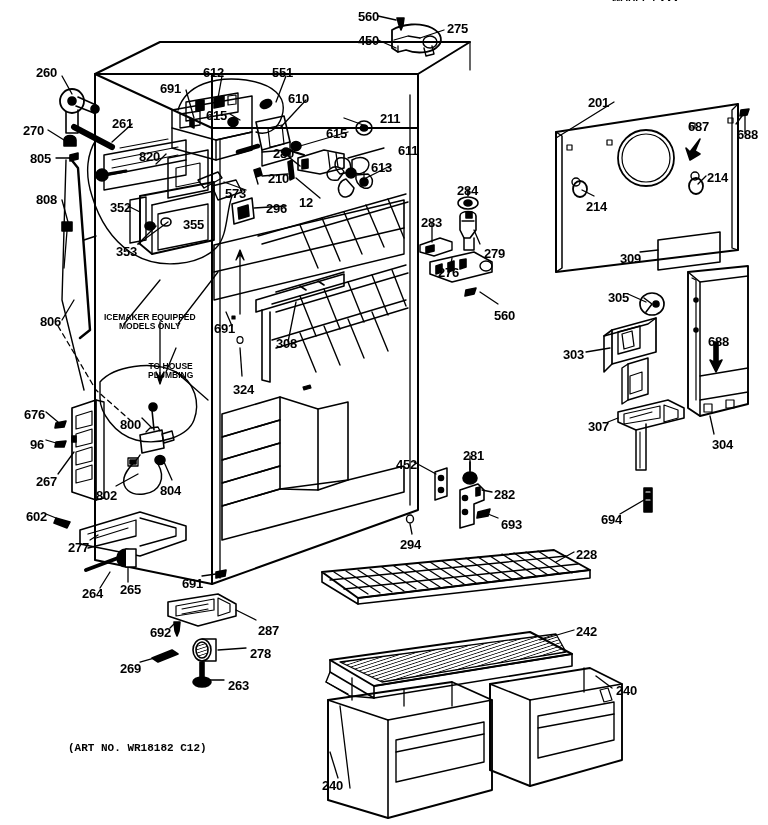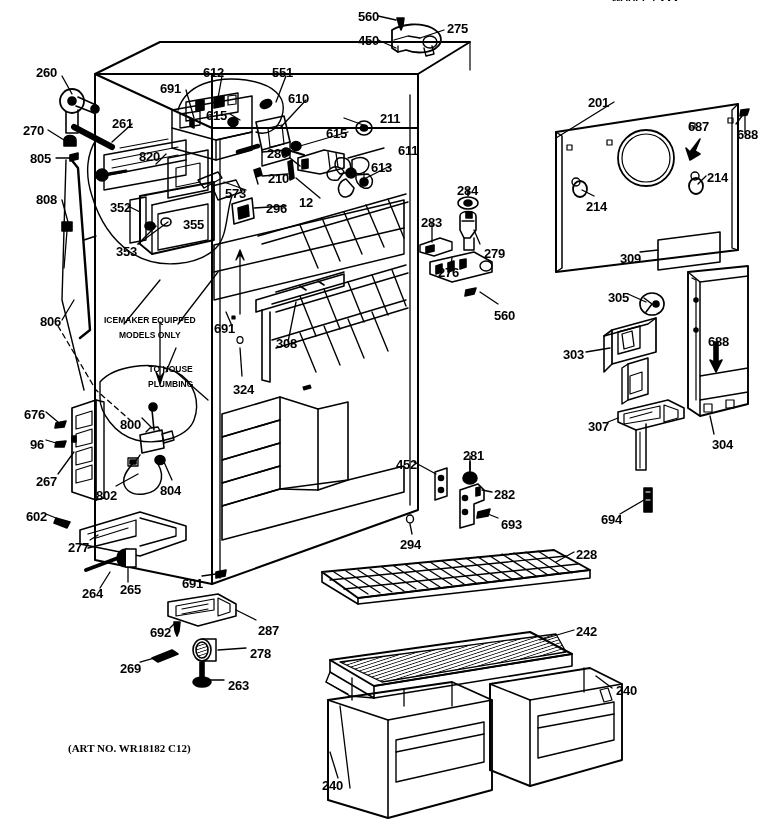--- a/index.html
+++ b/index.html
@@ -22,28 +22,28 @@
     color:#000;
     white-space:nowrap;
     letter-spacing:-0.2px;
     -webkit-font-smoothing:none;
   }
   .note{
     position:absolute;
     font-family:"Liberation Sans", sans-serif;
     font-weight:bold;
     font-size:8.5px;
-    line-height:15px;
+    line-height:9px;
     color:#000;
     white-space:pre;
     text-align:center;
   }
   .artno{
     position:absolute;
-    font-family:Liberation Serif, serif;
+    font-family:Liberation Mono, monospace;
     font-weight:bold;
     font-size:11px;
     color:#000;
     white-space:nowrap;
   }
   .topfrag{
     position:absolute;
     font-family:"Liberation Sans", sans-serif;
     font-weight:bold;
     font-size:10px;
@@ -647,21 +647,21 @@
       <div class="lbl" style="left: 688px; top: 120px;">687</div>
       <div class="lbl" style="left: 737px; top: 128px;">688</div>
       <div class="lbl" style="left: 23px; top: 124px;">270</div>
       <div class="lbl" style="left: 112px; top: 117px;">261</div>
       <div class="lbl" style="left: 371px; top: 112px; margin-left: 9px;">211</div>
       <div class="lbl" style="left: 326px; top: 127px;">615</div>
       <div class="lbl" style="left: 362px; top: 144px; padding-left: 36px;">611</div>
       <div class="lbl" style="left: 30px; top: 152px;">805</div>
       <div class="lbl" style="left: 139px; top: 150px;">820</div>
       <div class="lbl" style="left: 371px; top: 161px;">613</div>
-      <div class="lbl" style="left: 267px; top: 147px;">280</div>
+      <div class="lbl" style="left: 273px; top: 147px;">280</div>
       <div class="lbl" style="left: 707px; top: 171px;">214</div>
       <div class="lbl" style="left: 586px; top: 200px;">214</div>
       <div class="lbl" style="left: 268px; top: 172px;">210</div>
       <div class="lbl" style="left: 36px; top: 193px;">808</div>
       <div class="lbl" style="left: 457px; top: 184px;">284</div>
       <div class="lbl" style="left: 225px; top: 187px;">573</div>
       <div class="lbl" style="left: 299px; top: 196px;">12</div>
       <div class="lbl" style="left: 266px; top: 202px;">296</div>
       <div class="lbl" style="left: 110px; top: 201px;">352</div>
       <div class="lbl" style="left: 183px; top: 218px;">355</div>

